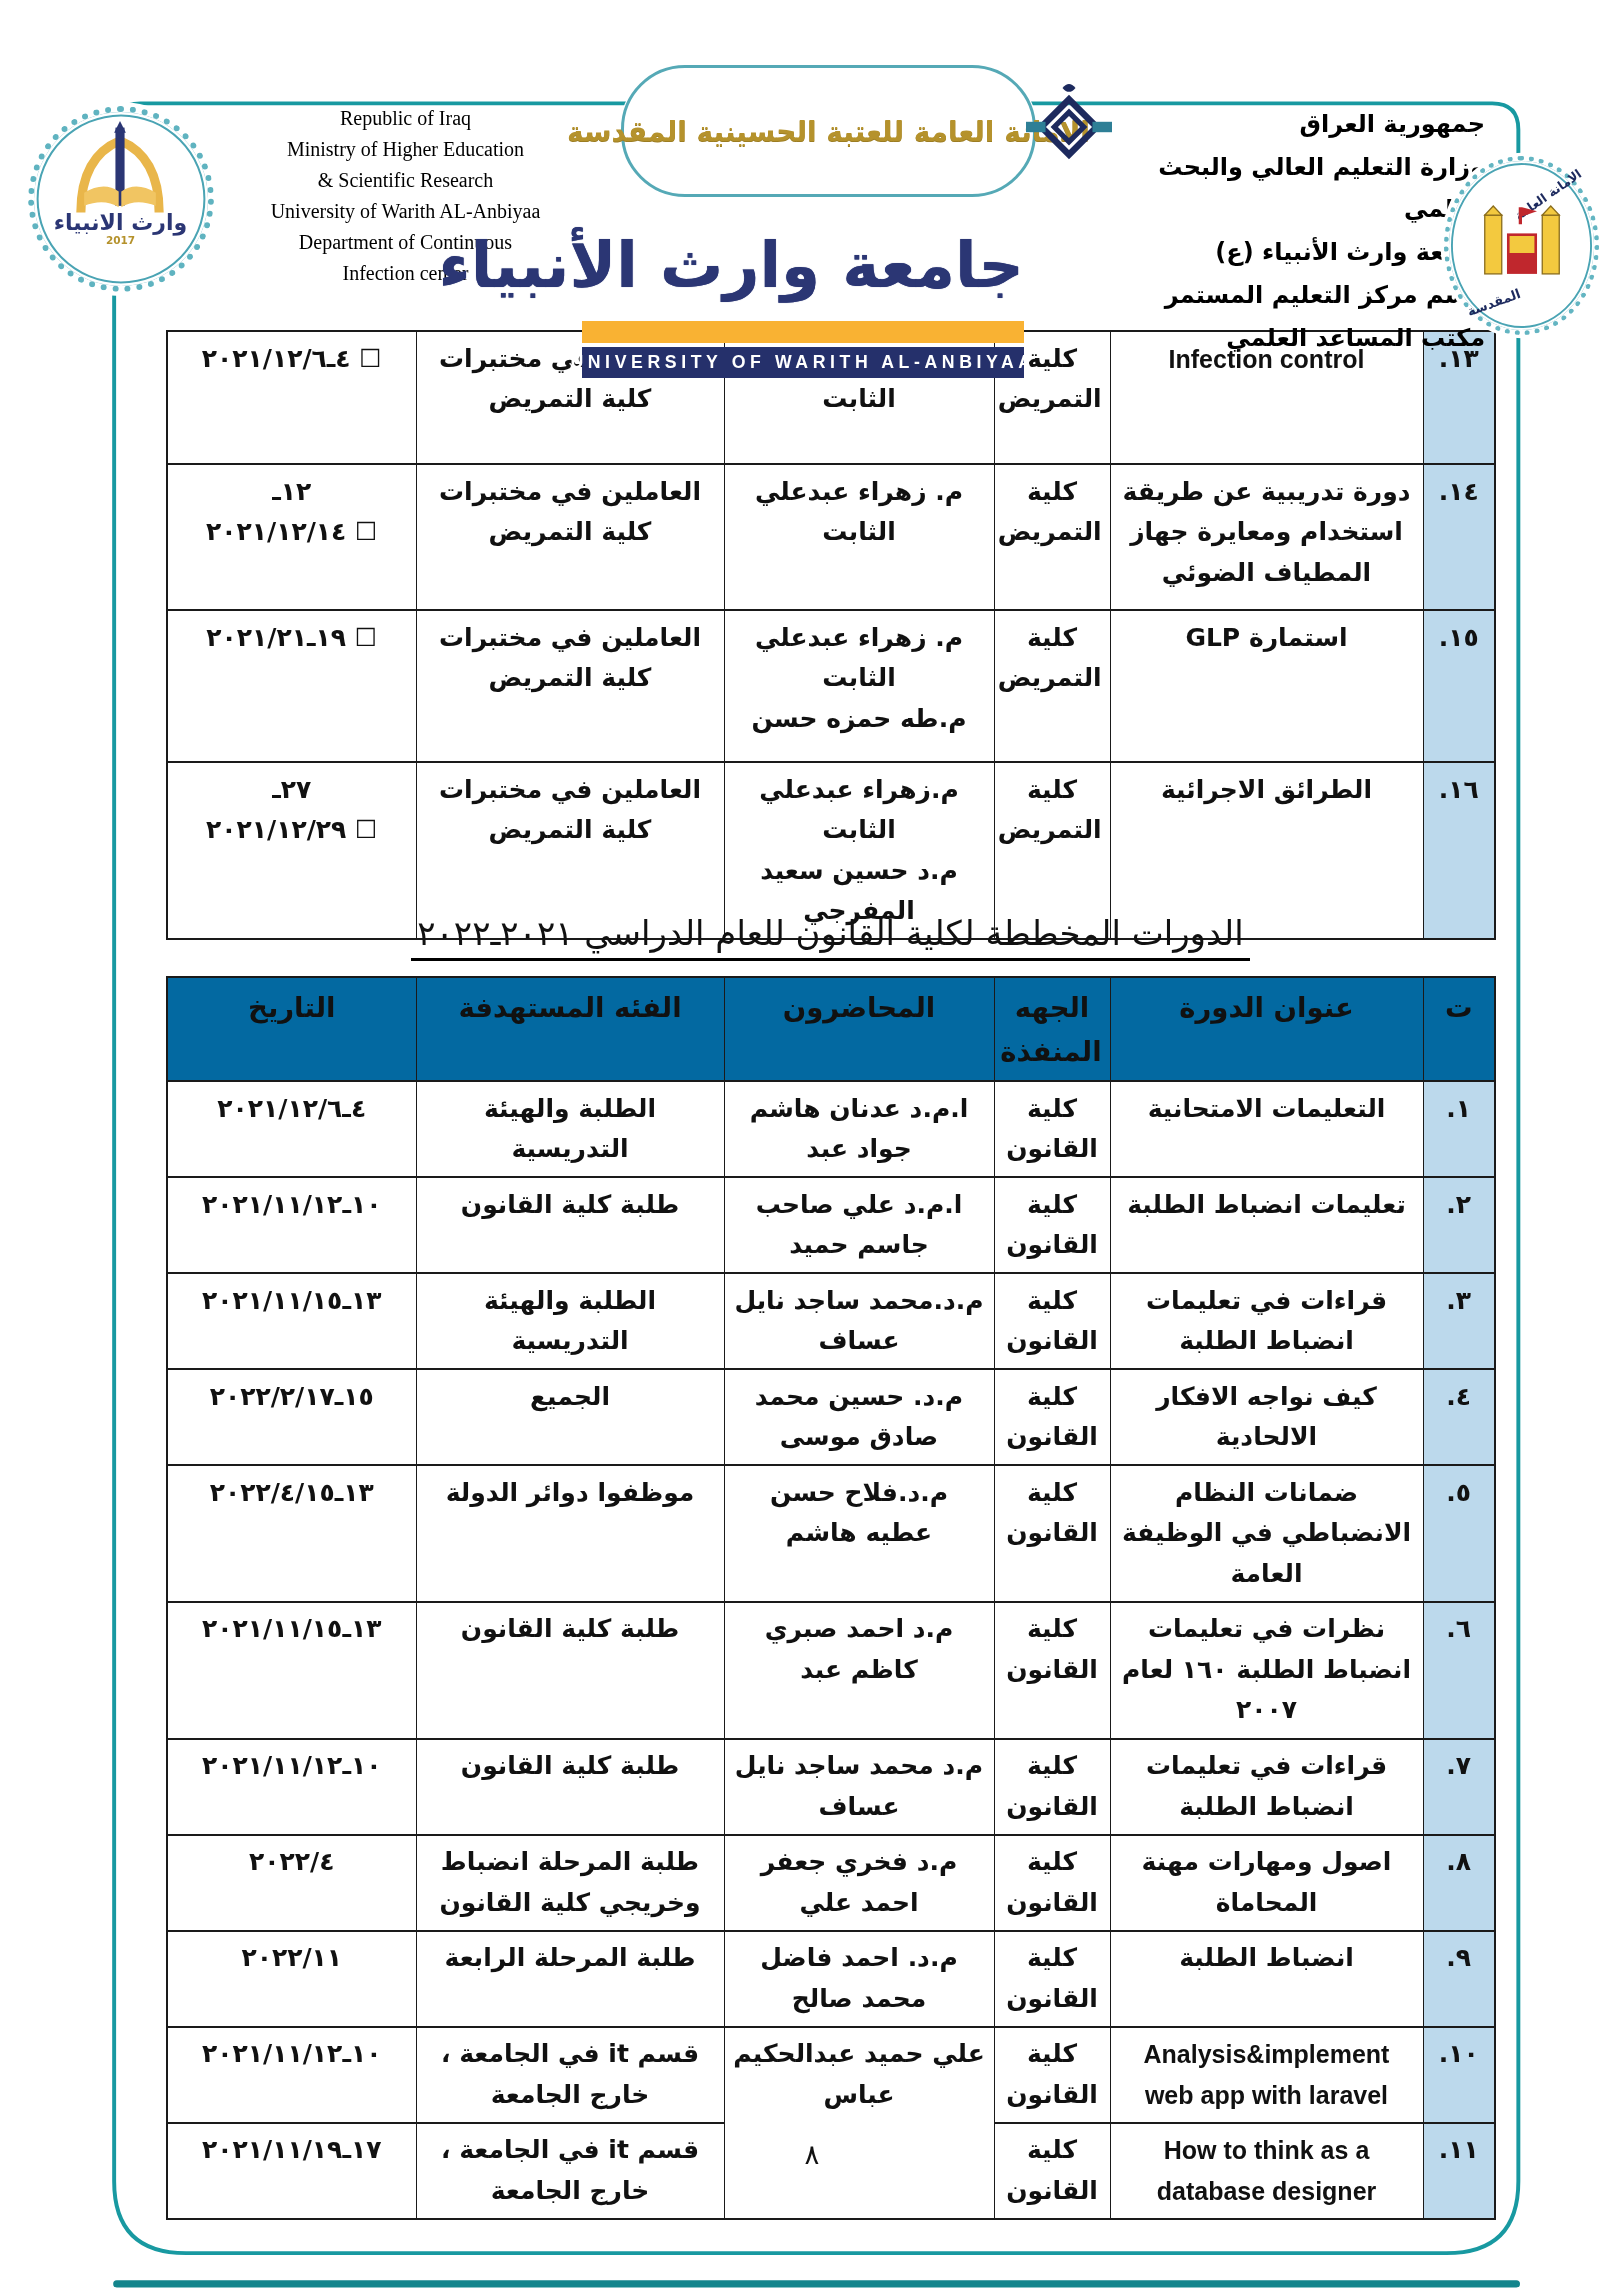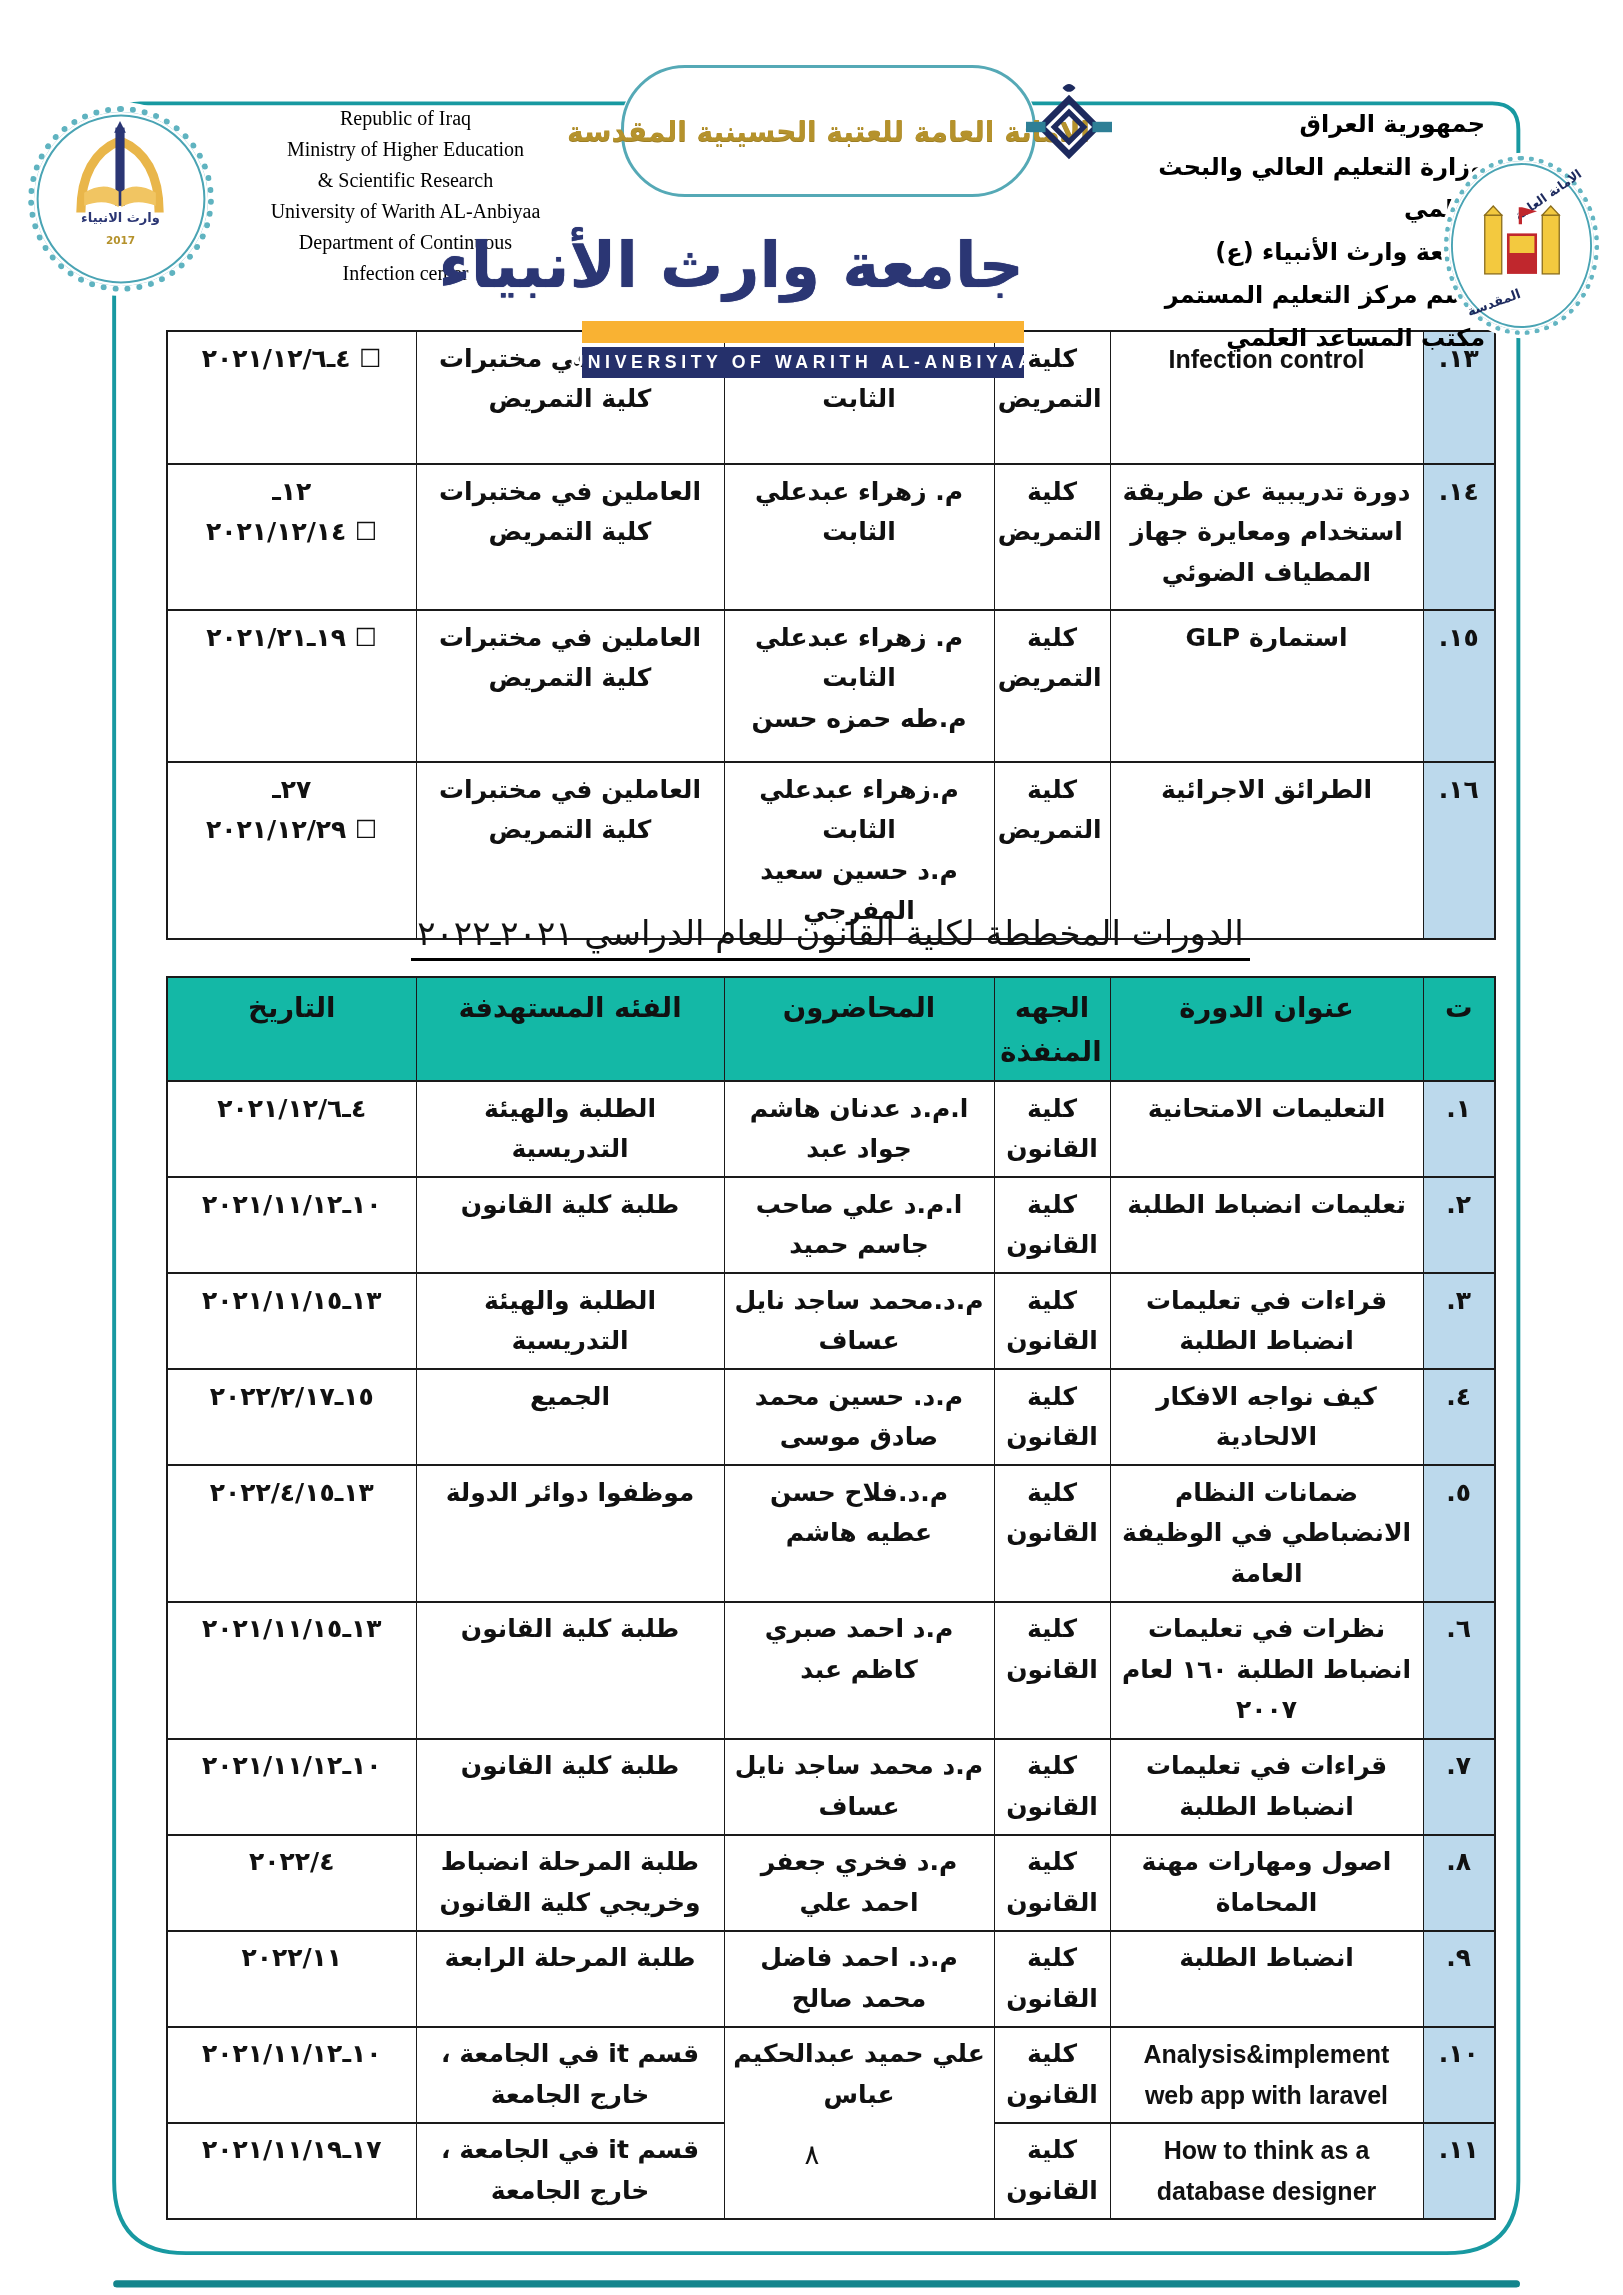--- a/index.html
+++ b/index.html
@@ -28,39 +28,39 @@
   .uni-logo .stripe{height:22px;background:#f9b233;margin-top:3.9px;}
   .uni-logo .bar{height:31px;background:#25306b;margin-top:3.9px;display:flex;align-items:center;justify-content:center;}
   .uni-logo .bar span{color:#ffffff;font-family:"Liberation Sans",sans-serif;font-weight:700;
     font-size:17.7px;letter-spacing:4.6px;white-space:nowrap;}
   
   .seal{border-radius:50%;background:#fff;}
   .seal-left{left:27.5px;top:106px;width:174px;height:174px;border:6.5px dotted #5fb3c0;
     box-shadow:0 0 0 3.9px #fff,inset 0 0 0 2.6px #fff,inset 0 0 0 4.6px #4aa4b4;}
   .seal-left svg{position:absolute;left:11.8px;top:9.2px;}
   .seal-left .seal-word{position:absolute;left:0;right:0;top:98px;text-align:center;direction:rtl;
-    color:#2b3674;font-weight:700;font-size:13px;}
+    color:#2b3674;font-weight:700;font-size:22px;}
   .seal-left .seal-year{position:absolute;left:0;right:0;top:122px;text-align:center;
     color:#b5922c;font-size:10.5px;font-weight:700;}
   .seal-right{left:1444px;top:156px;width:145px;height:169px;border:5.9px dotted #63b5c2;
     box-shadow:0 0 0 3.3px #fff,inset 0 0 0 2px #fff,inset 0 0 0 3.9px #4aa4b4;border-radius:50%;}
   .seal-right .arc-top{position:absolute;right:6.5px;top:26px;transform:rotate(-35deg);
     color:#1d2a5e;font-weight:700;font-size:12.4px;direction:rtl;}
   .seal-right .arc-bottom{position:absolute;left:17px;bottom:19.6px;transform:rotate(-20deg);
     color:#1d2a5e;font-weight:700;font-size:13px;direction:rtl;}
   .seal-right svg{position:absolute;left:23.6px;top:41px;}
   
   .tbl{position:absolute;left:166px;width:1329px;border-collapse:collapse;direction:rtl;z-index:4;
     table-layout:fixed;background:#fff;}
   .tbl td,.tbl th{border:1.3px solid #1a1a1a;border-top-width:2.6px;border-bottom-width:2.6px;
     vertical-align:top;text-align:center;padding:6.5px 7.9px;font-weight:700;font-size:25px;line-height:1.62;
     overflow:hidden;}
   .tbl{border:2.6px solid #1a1a1a;}
   .numcell{background:#bcd9ec;}
-  .tbl thead th{background:#14b8a6;font-size:27.5px;}
+  .tbl thead th{background:#0369a1;font-size:27.5px;}
   .date{direction:ltr;unicode-bidi:bidi-override;white-space:pre-line;font-size:23.6px;}
   .pre{white-space:pre-line;}
   .en-sans{font-family:"Liberation Sans",sans-serif;font-weight:400;direction:ltr;border-radius:25px;}
   .en-serif{font-family:Liberation Sans, sans-serif;font-weight:700;direction:ltr;}
   .t1{top:330px;}
   .t1 tr:nth-child(1) td{height:118px;}
   .t1 tr:nth-child(2) td{height:131px;}
   .t1 tr:nth-child(3) td{height:137px;}
   .t1 tr:nth-child(4) td{height:154px;}
   .t2{top:976px;}

